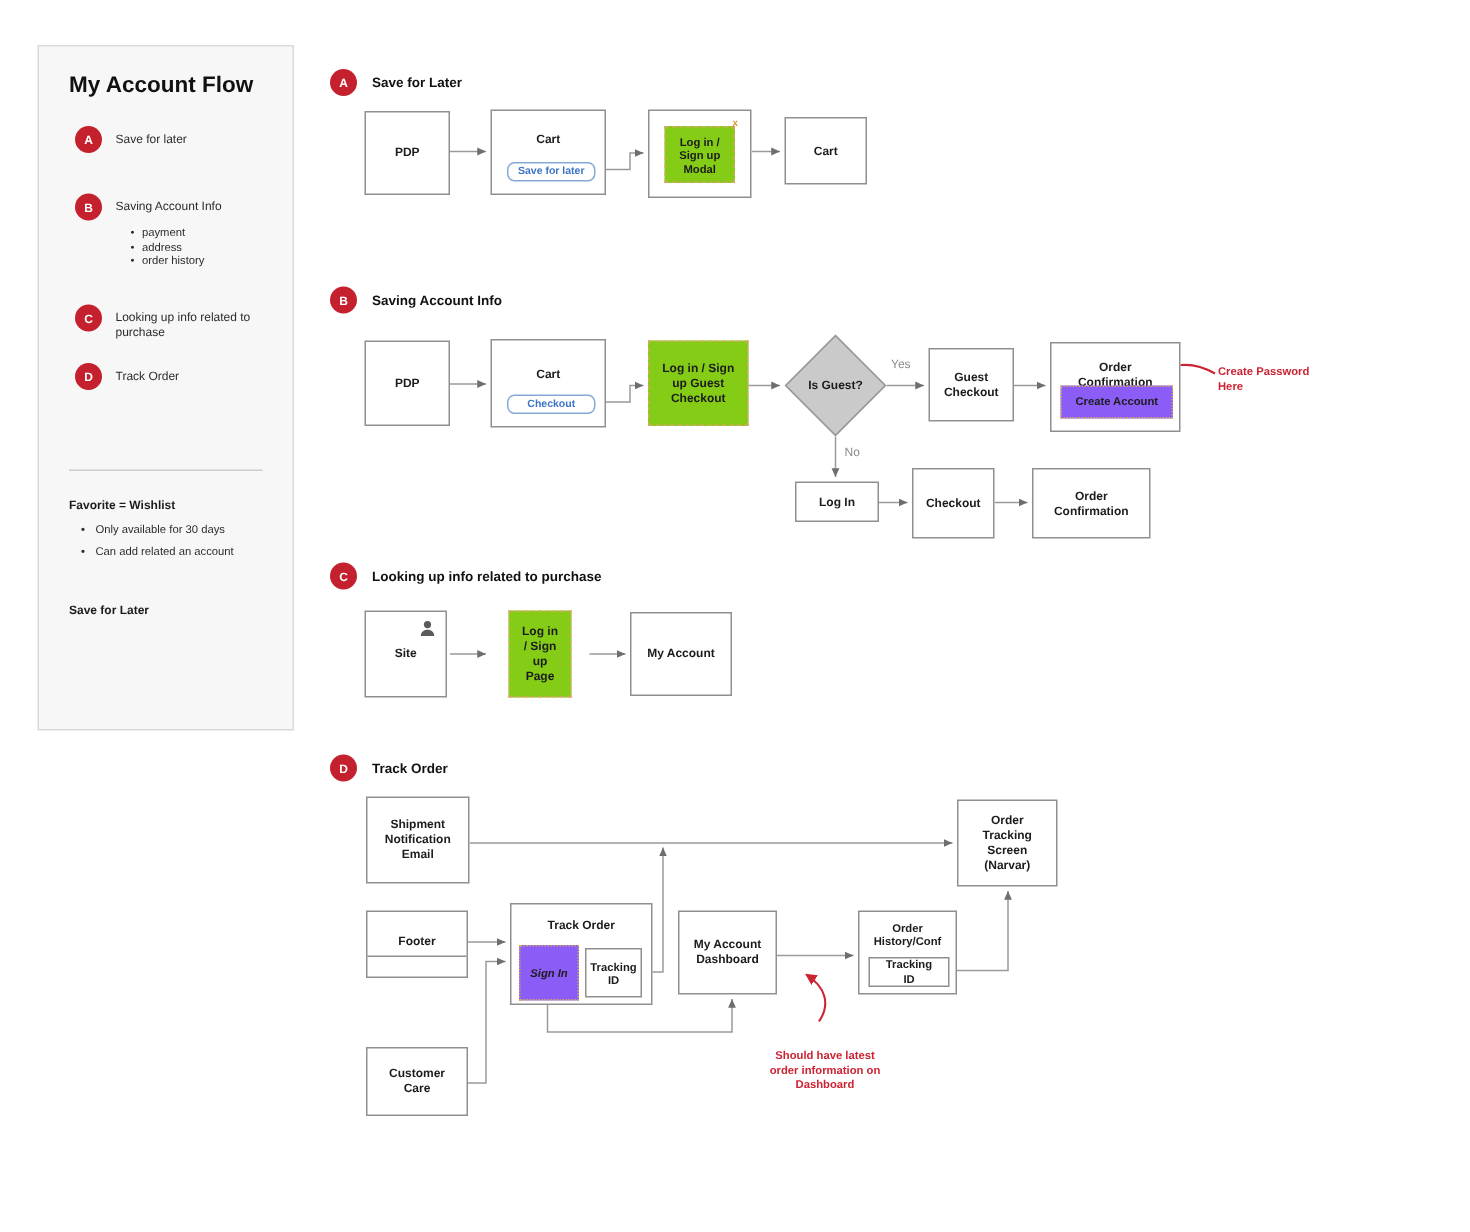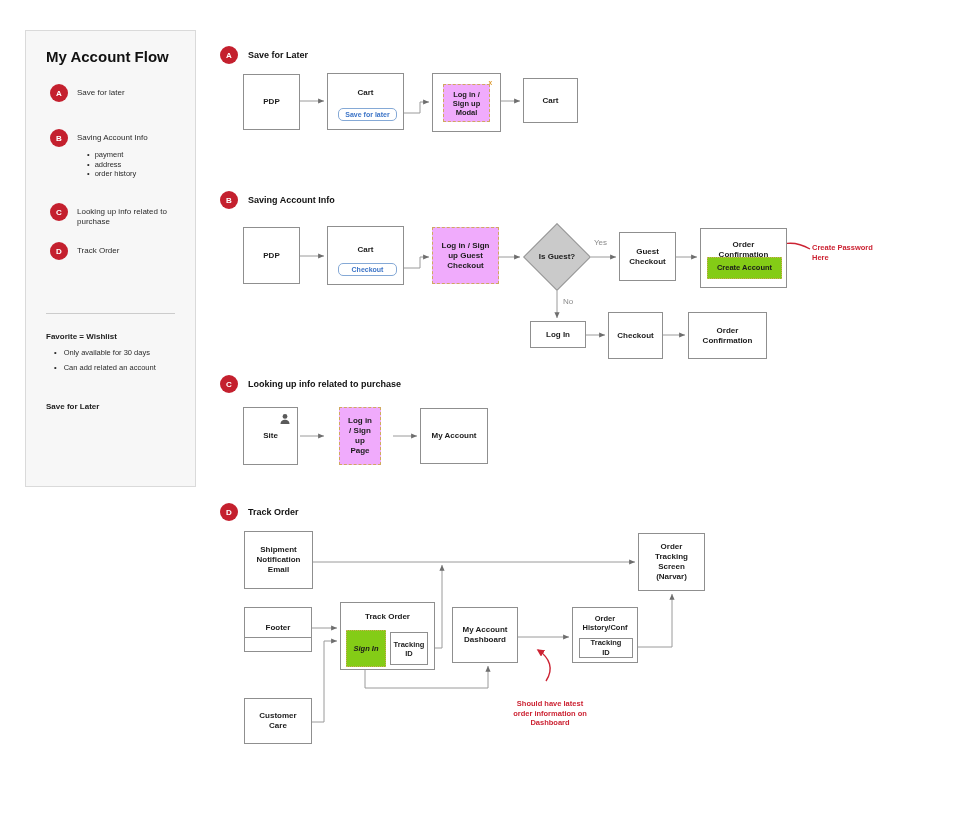--- a/index.html
+++ b/index.html
@@ -7,22 +7,22 @@
   body { font-family:"Liberation Sans","DejaVu Sans",sans-serif; }
   #canvas { position:relative; width:980px; height:821px; background:#ffffff; overflow:hidden; }
 
   
   #connectors { position:absolute; left:0; top:0; width:980px; height:821px; }
 
   
   .node { position:absolute; background:#ffffff; border:1px solid #8f8f8f;
           display:flex; align-items:center; justify-content:center; text-align:center;
           font-weight:bold; font-size:8px; line-height:10px; color:#1c1c1c; padding:2px 6px; }
-  .hl      { background:#f0abfc; border:1px dashed #d0a95f; }
-  .hl-dot  { background:#84cc16; border:1px dotted #d0a95f; }
+  .hl      { background:#84cc16; border:1px dashed #d0a95f; }
+  .hl-dot  { background:#8b5cf6; border:1px dotted #d0a95f; }
   .col     { flex-direction:column; justify-content:flex-start; }
 
   .pill { position:absolute; border:1px solid #85a9d6; border-radius:5px; background:#fff;
           color:#3c74c7; font-size:7px; font-weight:bold; display:flex; align-items:center;
           justify-content:center; }
 
   .diamond-shape { position:absolute; background:#cacaca; border:1px solid #979797;
                    transform:rotate(45deg); }
   .diamond-label { position:absolute; font-weight:bold; font-size:8px; color:#1c1c1c;
                    text-align:center; }

